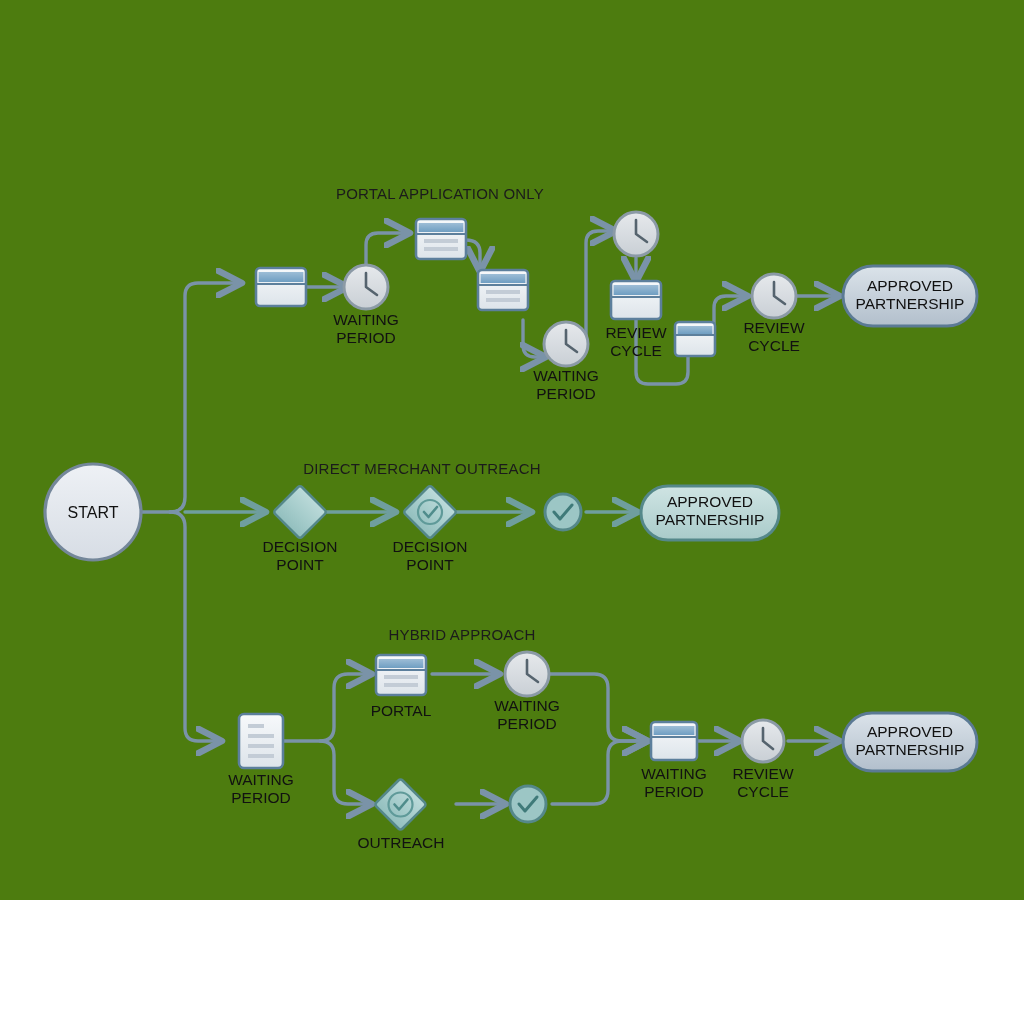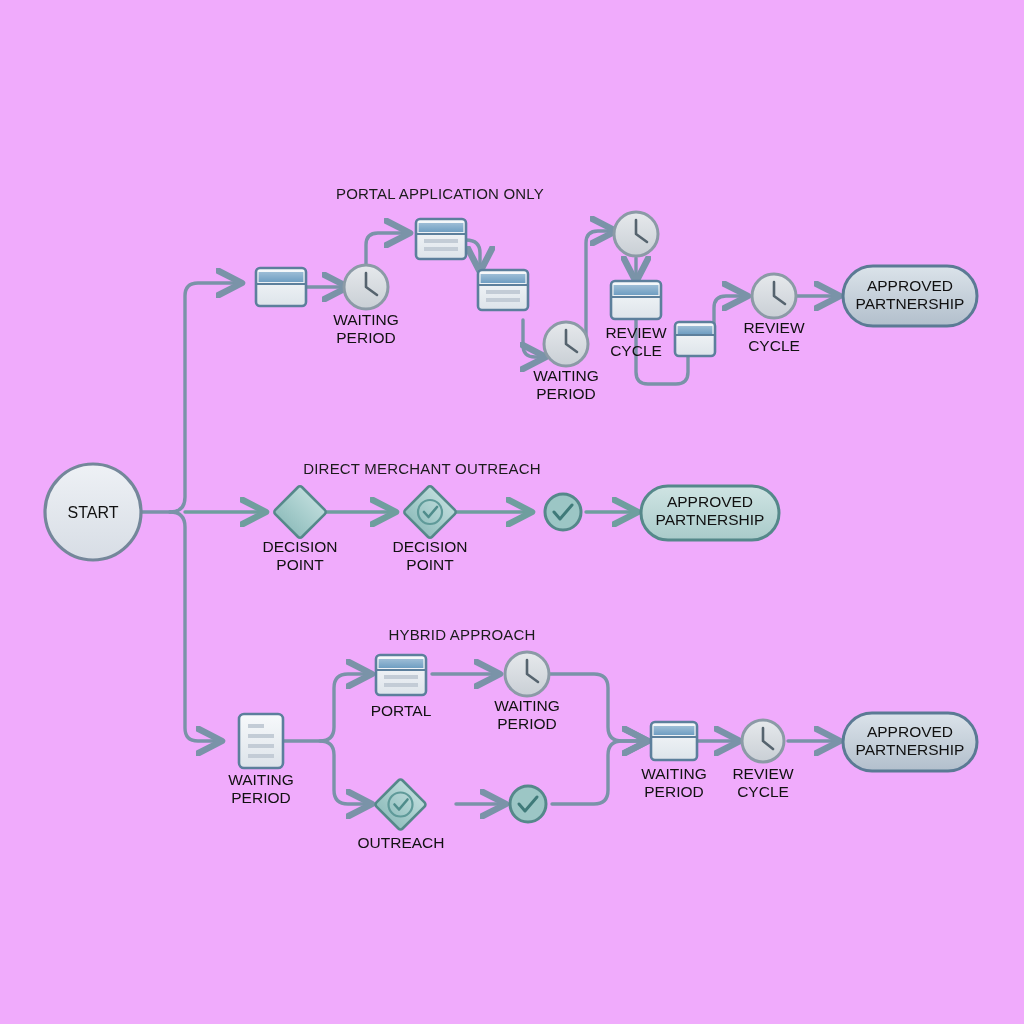--- a/index.html
+++ b/index.html
@@ -1,17 +1,17 @@
 <!DOCTYPE html>
 <html><head>
 <meta charset="utf-8">
 <style>
   html,body{margin:0;padding:0;background:#ffffff;}
   body{width:1024px;height:1024px;font-family:"Liberation Sans",sans-serif;overflow:hidden;}
-  #stage{position:relative;width:1024px;height:1024px;background:#f0abfc;}
+  #stage{position:relative;width:1024px;height:900px;background:#4d7c0f;}
   svg.diagram{position:absolute;inset:0;width:1024px;height:1024px;}
   .track-title{font-size:15px;fill:#1b1b1b;text-anchor:middle;letter-spacing:.2px;}
   .node-label{font-size:15.5px;fill:#111111;text-anchor:middle;}
   .pill-label{font-size:15.5px;fill:#111111;text-anchor:middle;}
   .start-label{font-size:16px;fill:#111111;text-anchor:middle;}
 </style>
 </head>
 <body>
 
 <div id="stage">

